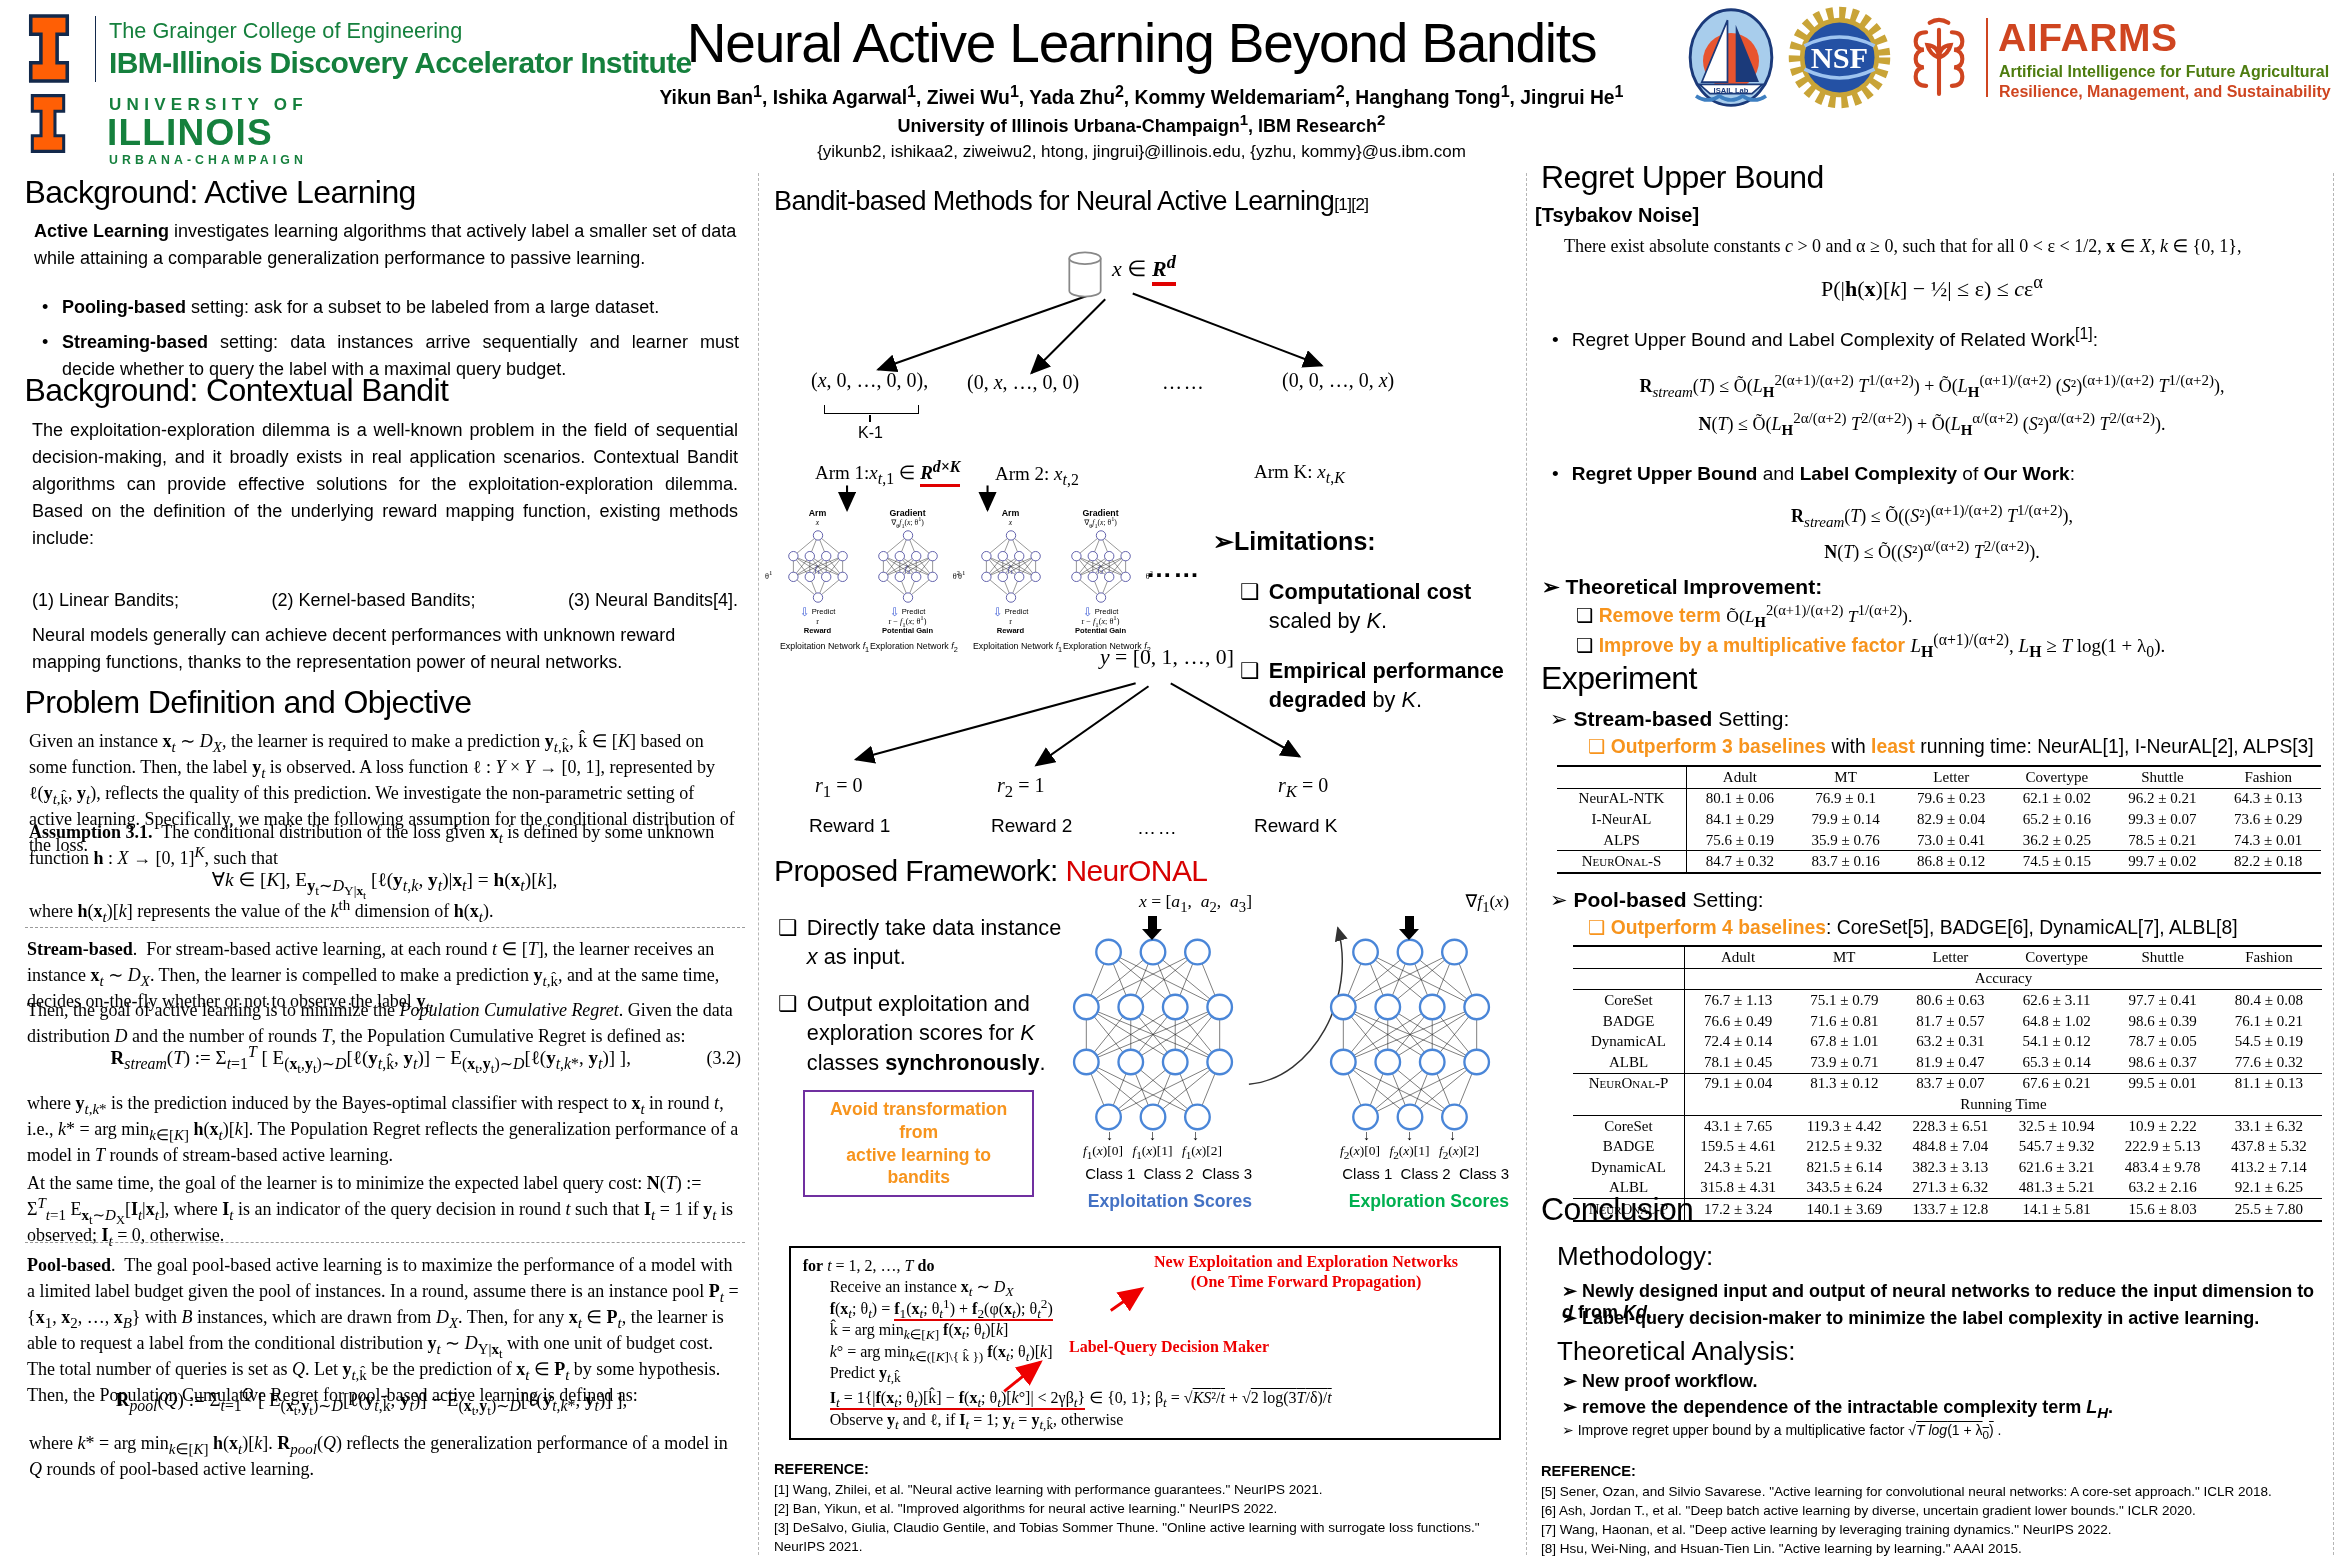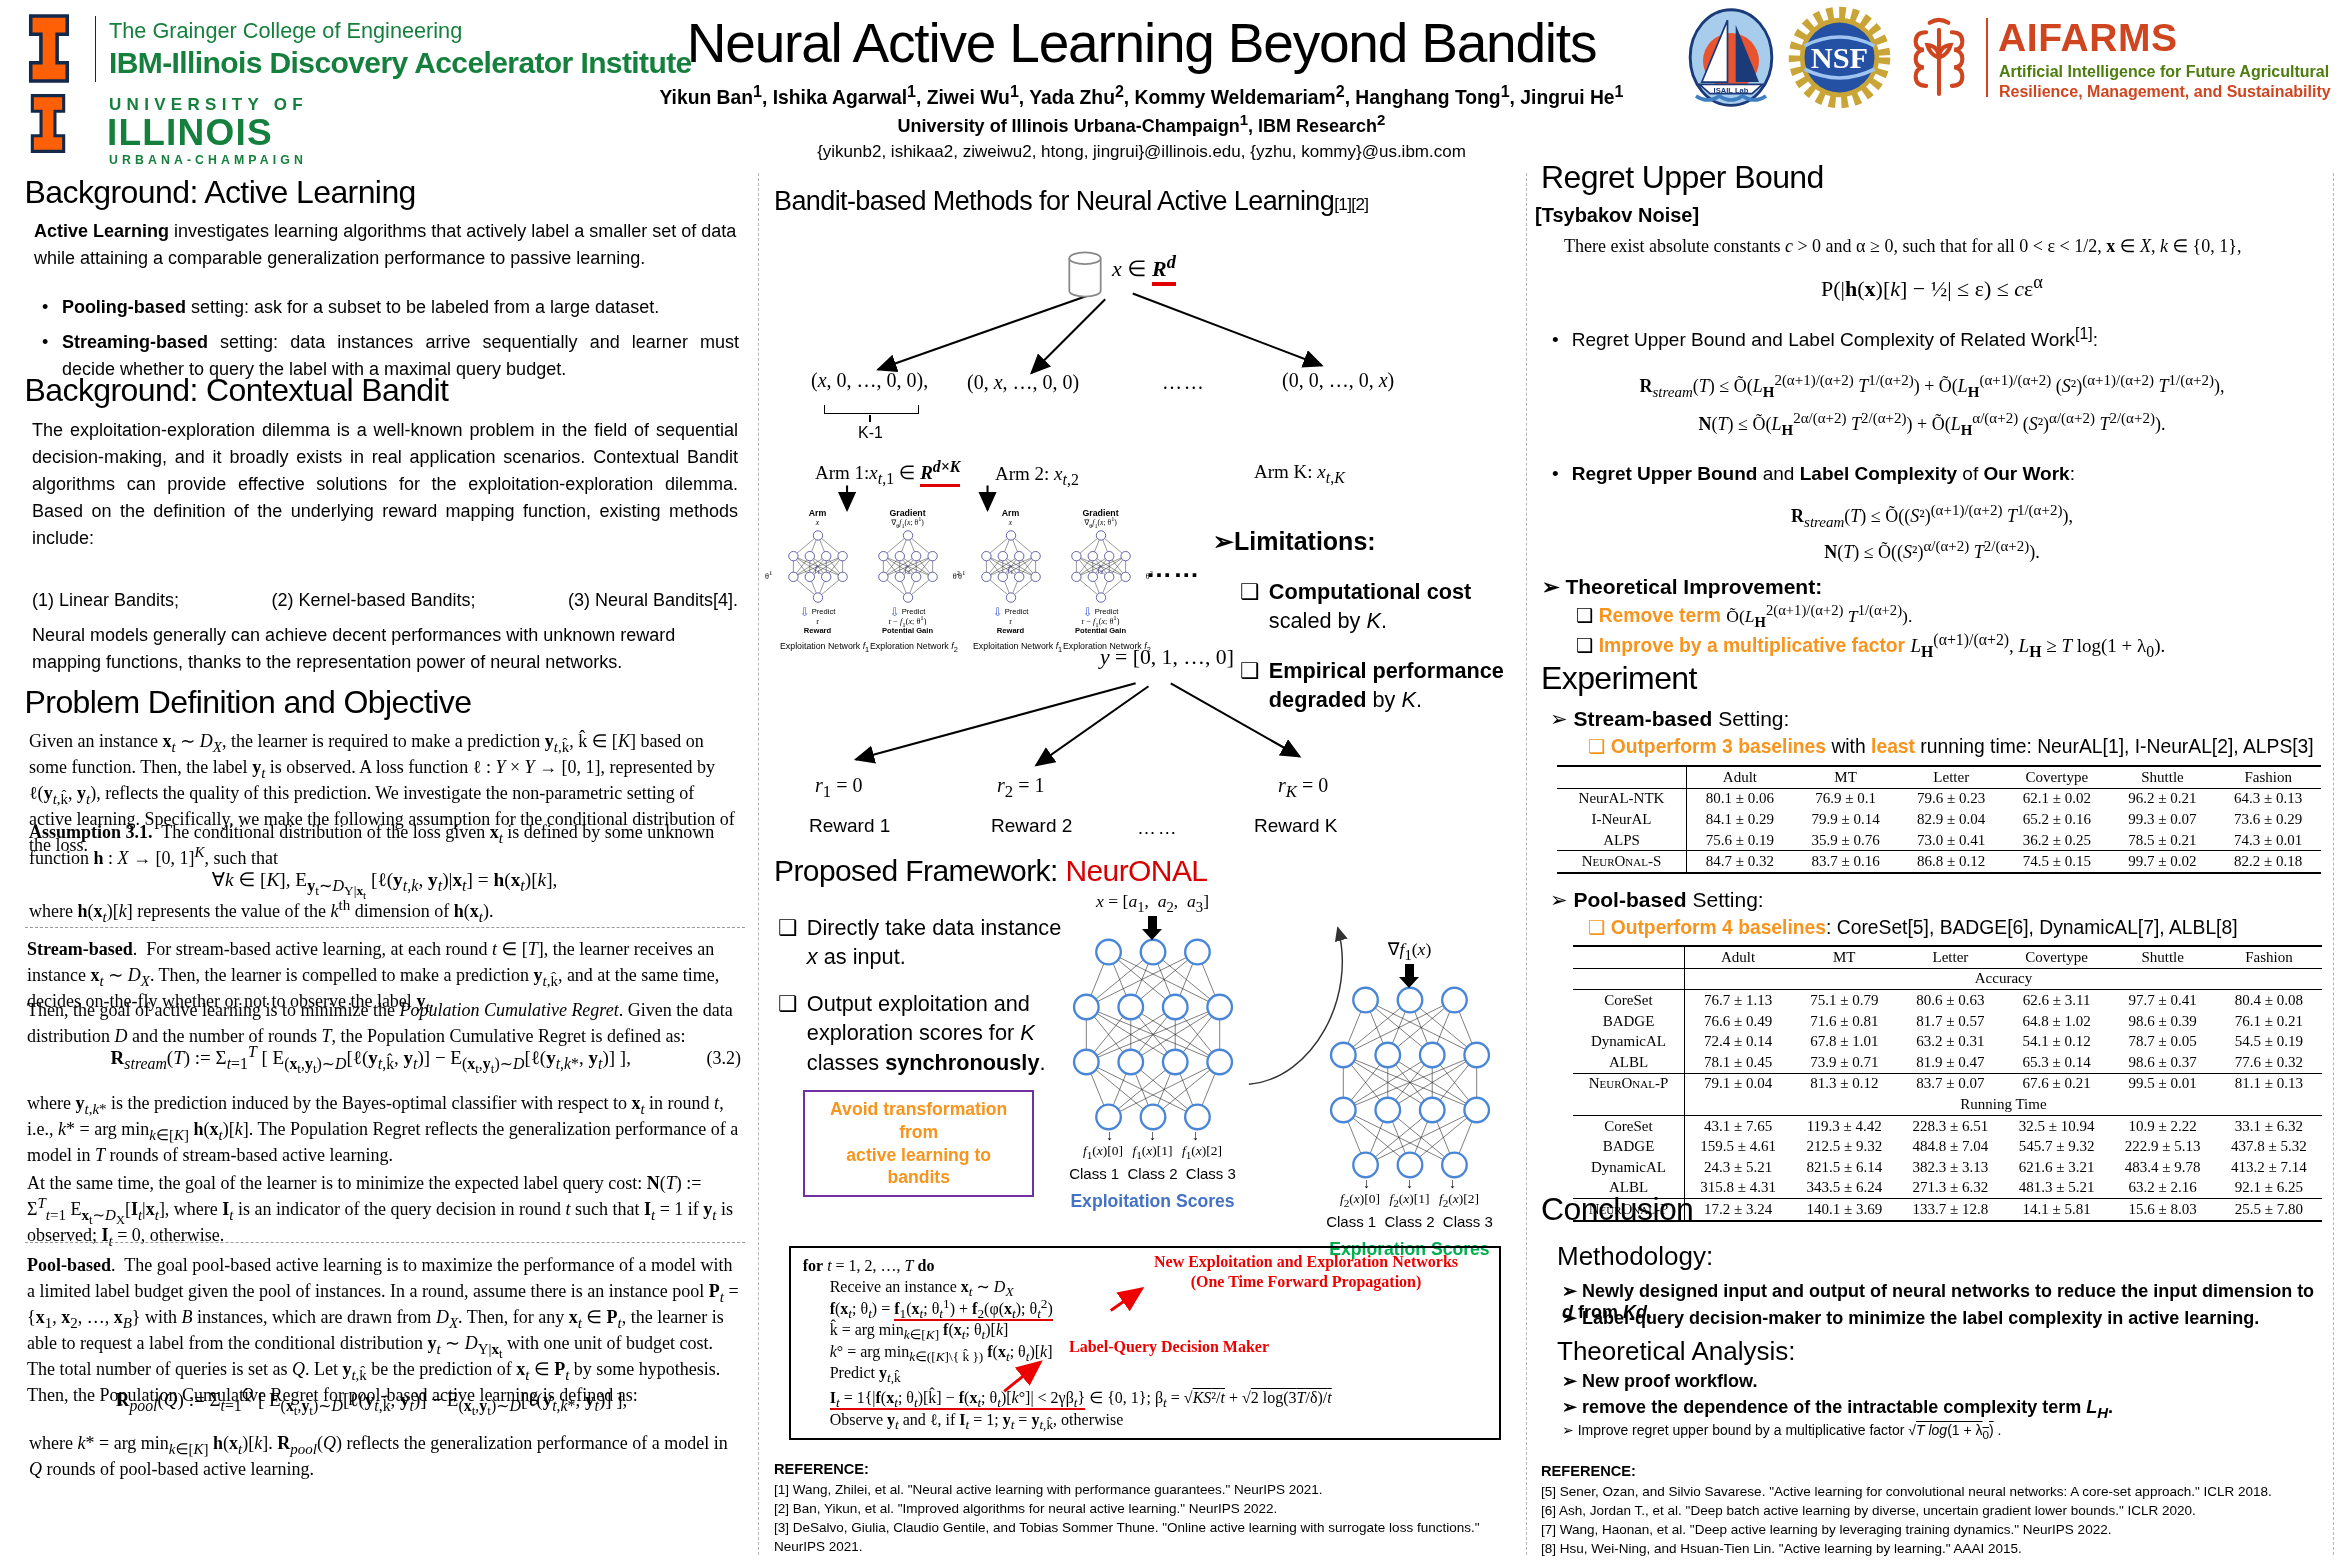--- a/index.html
+++ b/index.html
@@ -47,21 +47,21 @@
   .mini-h{font-weight:700;font-size:8.8px;}
   .mini-t{font-size:7.6px;font-family:"Liberation Serif",serif;height:10.5px;white-space:nowrap;}
   .mini-pred{font-size:7.6px;display:flex;align-items:center;justify-content:center;gap:2.3px;color:#000;}
   .mini-pred .parrow{color:#3b5bd6;font-size:11.7px;line-height:1;}
   .mini-v{font-family:"Liberation Serif",serif;font-size:8.2px;white-space:nowrap;}
   .mini-b{font-weight:700;font-size:7.6px;}
   .mini-cap{font-size:8.8px;margin-top:5.9px;white-space:nowrap;}
   .theta{position:absolute;top:45%;font-family:"Liberation Serif",serif;font-size:8.2px;}
   .flab{position:absolute;left:0;width:100%;text-align:center;color:#3b3b99;font-family:"Liberation Serif",serif;font-size:8.2px;}
   
-  .bignet{text-align:center;}
+  .bignet{text-align:right;}
   .bn-top{font-family:"Liberation Serif",serif;font-size:17.6px;height:23.4px;white-space:nowrap;}
   .fatarrow{width:9.4px;height:13px;background:#000;margin:1.2px auto 0;position:relative;}
   .fatarrow:after{content:'';position:absolute;top:100%;left:-5.9px;border:10.5px solid transparent;border-top:11.7px solid #000;}
   .bn-darrows{display:flex;justify-content:center;gap:36px;font-size:14px;margin-top:-3.5px;}
   .bn-outs{display:flex;justify-content:center;gap:9.4px;font-family:"Liberation Serif",serif;font-size:13.5px;white-space:nowrap;}
   .bn-cls{font-size:15px;margin-top:5.9px;white-space:nowrap;}
   .bn-score{font-size:17.6px;font-weight:700;margin-top:8.2px;}
   .avoidbox{border:2.3px solid #7030a0;padding:5.9px 8.2px;text-align:center;color:#f7941d;font-weight:700;font-size:17.6px;line-height:1.3;}
   .refs{font-size:13.5px;line-height:1.42;}
   .refs .rh{font-weight:700;font-size:14.6px;}
@@ -538,21 +538,21 @@
 
   <svg class="abs" style="left:1237px;top:909px;" width="129" height="187" viewBox="0 0 220 320">
     <defs>
       <marker id="ah2" markerWidth="11" markerHeight="9" refX="9" refY="4.5" orient="auto">
         <path d="M0,0 L10,4.5 L0,9 Z" fill="#333"></path>
       </marker>
     </defs>
     <path d="M 20,300 C 130,290 205,150 172,32" fill="none" stroke="#333" stroke-width="2.5" marker-end="url(#ah2)"></path>
   </svg>
 
-  <div class="bignet abs" style="left:1310px;top:891px;width:199px;margin-top:48px;">
+  <div class="bignet abs" style="left:1310px;top:891px;width:199px;">
     <div class="bn-top">∇<i>f</i><sub>1</sub>(<i>x</i>)</div>
     <div class="fatarrow"></div>
     <div style="height:9.4px;"></div>
     <svg width="176" height="193" style="display:block;margin:0 auto;" viewBox="0 0 300 330">
         <line x1="74" y1="24" x2="36" y2="118" stroke="#222" stroke-width="1"></line>
         <line x1="74" y1="24" x2="112" y2="118" stroke="#222" stroke-width="1"></line>
         <line x1="74" y1="24" x2="188" y2="118" stroke="#222" stroke-width="1"></line>
         <line x1="74" y1="24" x2="264" y2="118" stroke="#222" stroke-width="1"></line>
         <line x1="150" y1="24" x2="36" y2="118" stroke="#222" stroke-width="1"></line>
         <line x1="150" y1="24" x2="112" y2="118" stroke="#222" stroke-width="1"></line>

